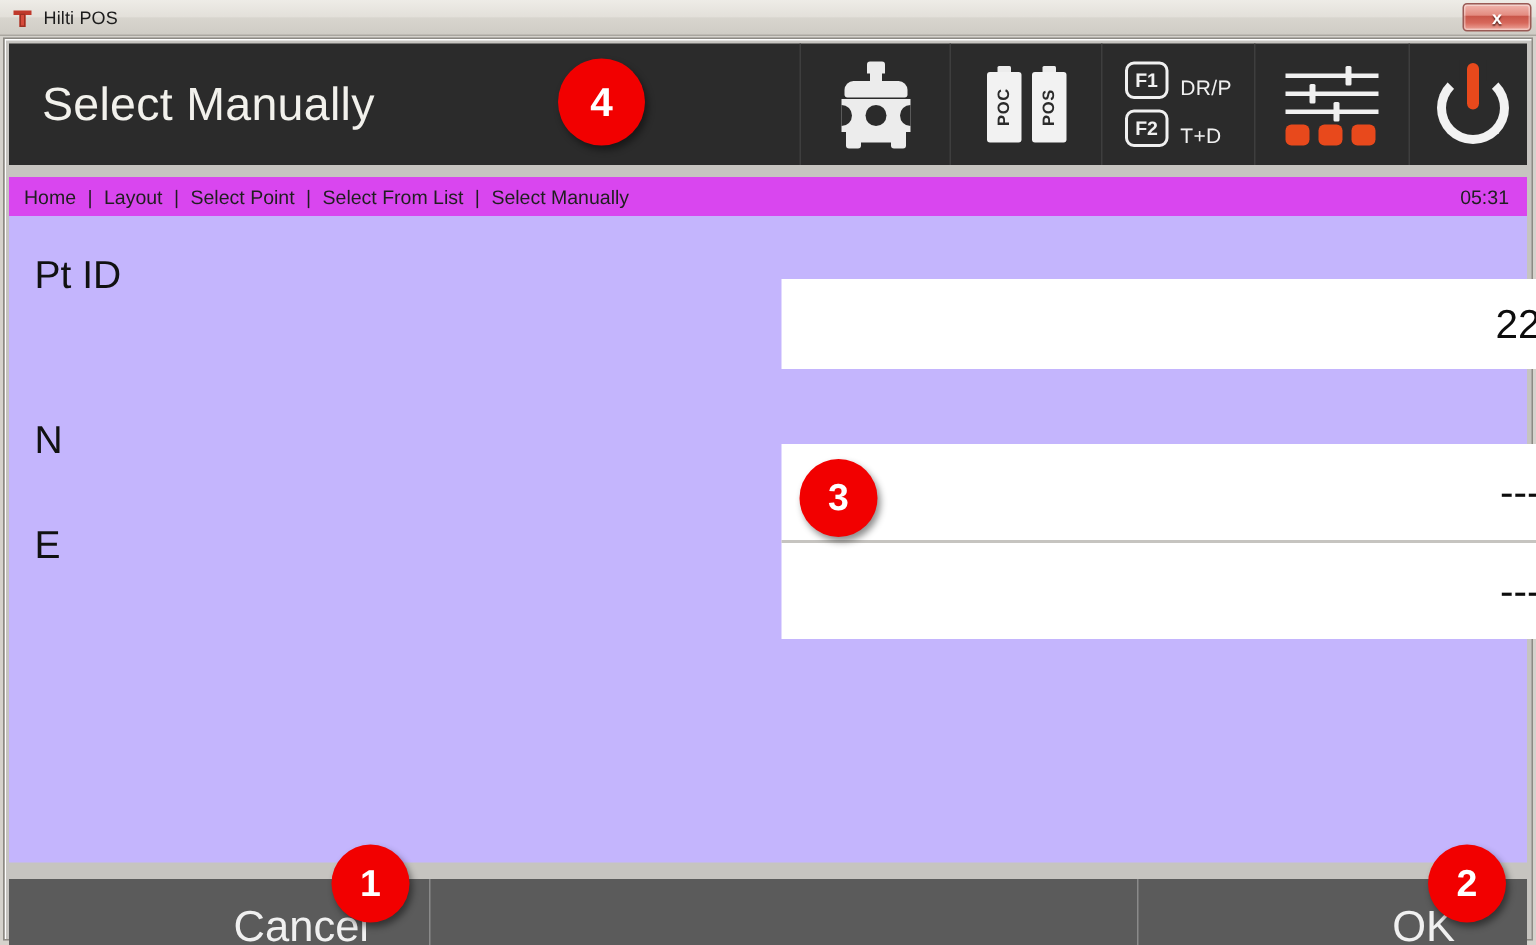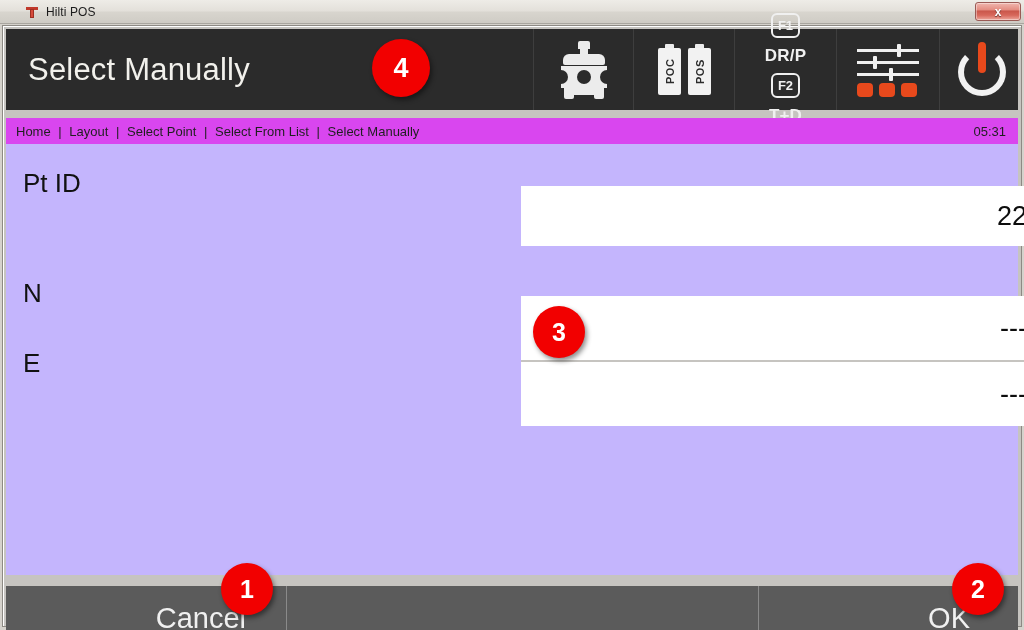--- a/index.html
+++ b/index.html
@@ -16,21 +16,21 @@
     box-sizing: border-box;
   }
 
   
   .titlebar {
     position: absolute; left: 0; top: 0;
     width: 1024px; height: 24px;
     background: linear-gradient(to bottom, #eeece7 0%, #e3e0da 48%, #d8d5ce 52%, #cfccc5 100%);
     border-bottom: 1px solid #a9a69f;
     box-sizing: border-box;
-    display: flex; align-items: center; padding-left: 17px;
+    display: flex; align-items: center;
   }
   .tb-icon {
     width: 16px; height: 16px;
     margin-left: 7px; margin-right: 6px;
     position: relative;
     flex: none;
   }
   .tb-icon .hbar {
     position: absolute; left: 2px; top: 3px;
     width: 12px; height: 3px;
@@ -181,30 +181,30 @@
     display: flex; align-items: center; justify-content: center;
     color: #2b2b2b; font-size: 11px; font-weight: bold;
     letter-spacing: .5px;
     writing-mode: vertical-rl;
     text-orientation: mixed;
     transform: rotate(180deg);
   }
 
   
   .fkeys { display: flex; flex-direction: column; gap: 7px; }
-  .fkey-row { display: flex; align-items: center; gap: 8px; flex-direction: column; }
+  .fkey-row { display: flex; align-items: flex-end; gap: 8px; }
   .fkey-box {
     width: 29px; height: 25px;
     border: 2px solid #f0f0f0; border-radius: 6px;
     color: #f0f0f0; font-size: 13px; font-weight: bold;
     display: flex; align-items: center; justify-content: center;
     box-sizing: border-box;
   }
   .fkey-text {
-    color: #f0f0f0; font-size: 17px; font-weight: bold;
+    color: #f0f0f0; font-size: 14px; font-weight: normal;
     letter-spacing: .2px;
   }
 
   
   .sliders { width: 62px; height: 54px; position: relative; }
   .sliders .track {
     position: absolute; left: 0; width: 62px; height: 3px; background: #f0f0f0;
   }
   .sliders .t1 { top: 6px; }
   .sliders .t2 { top: 18px; }

